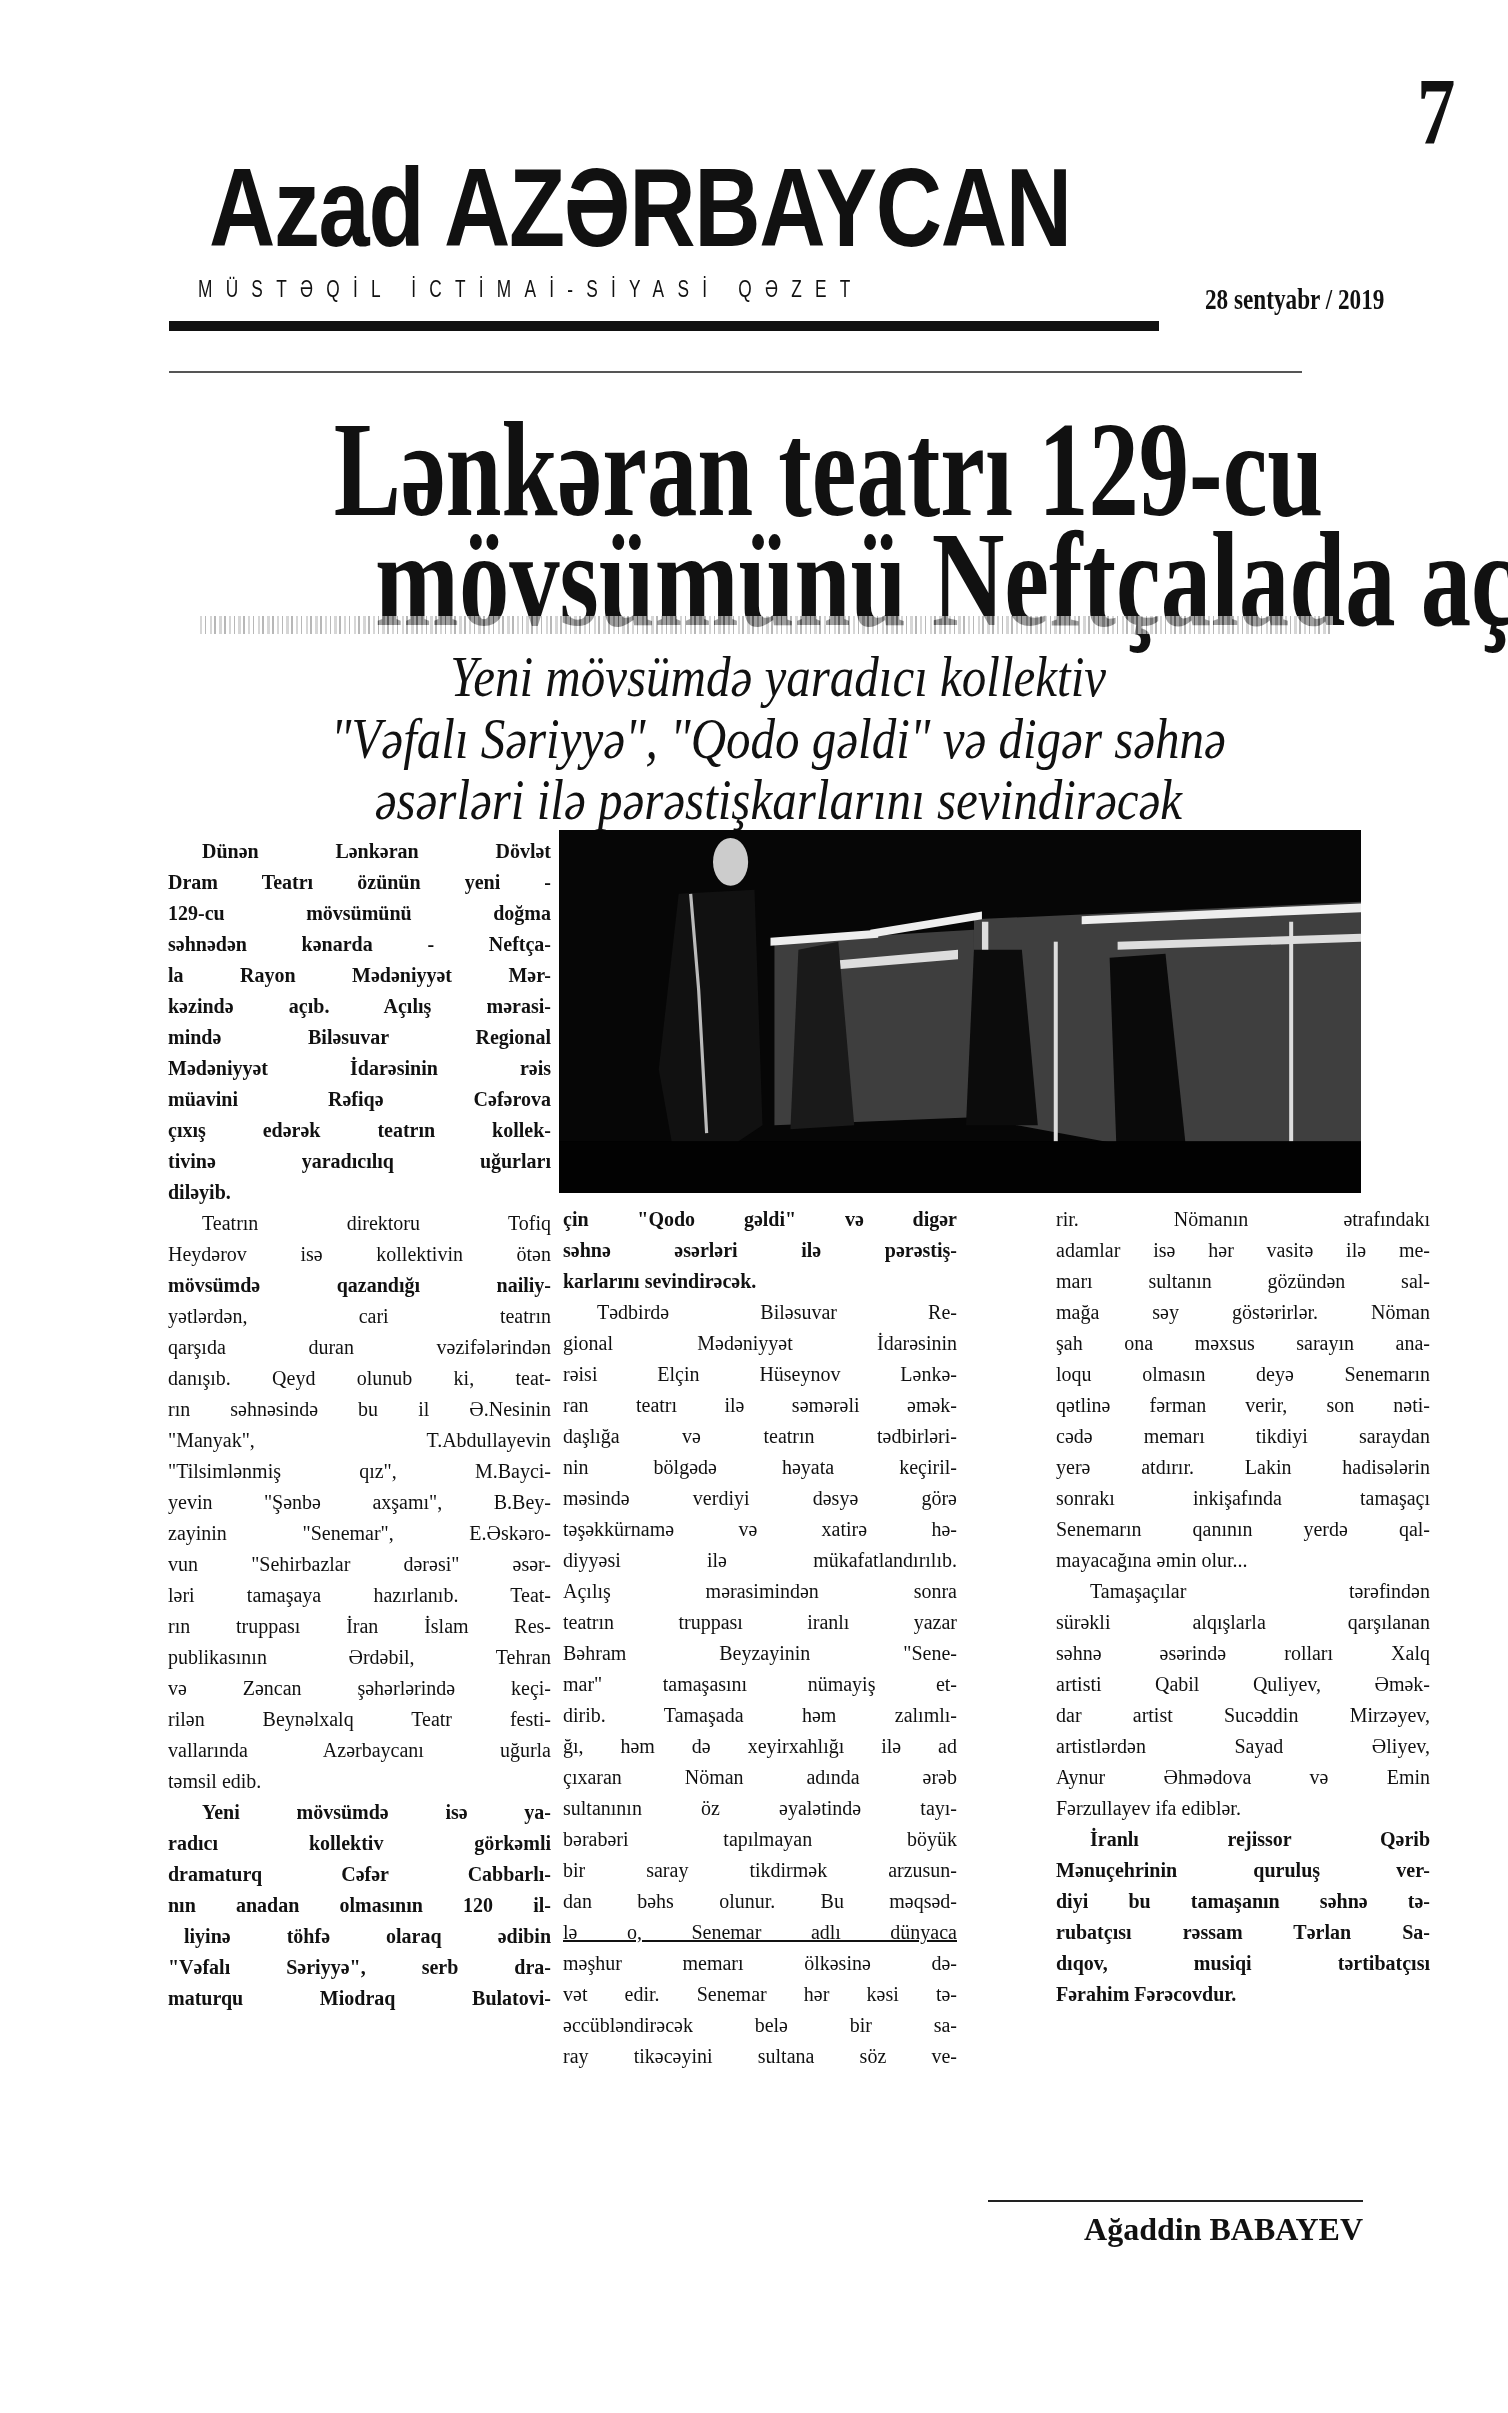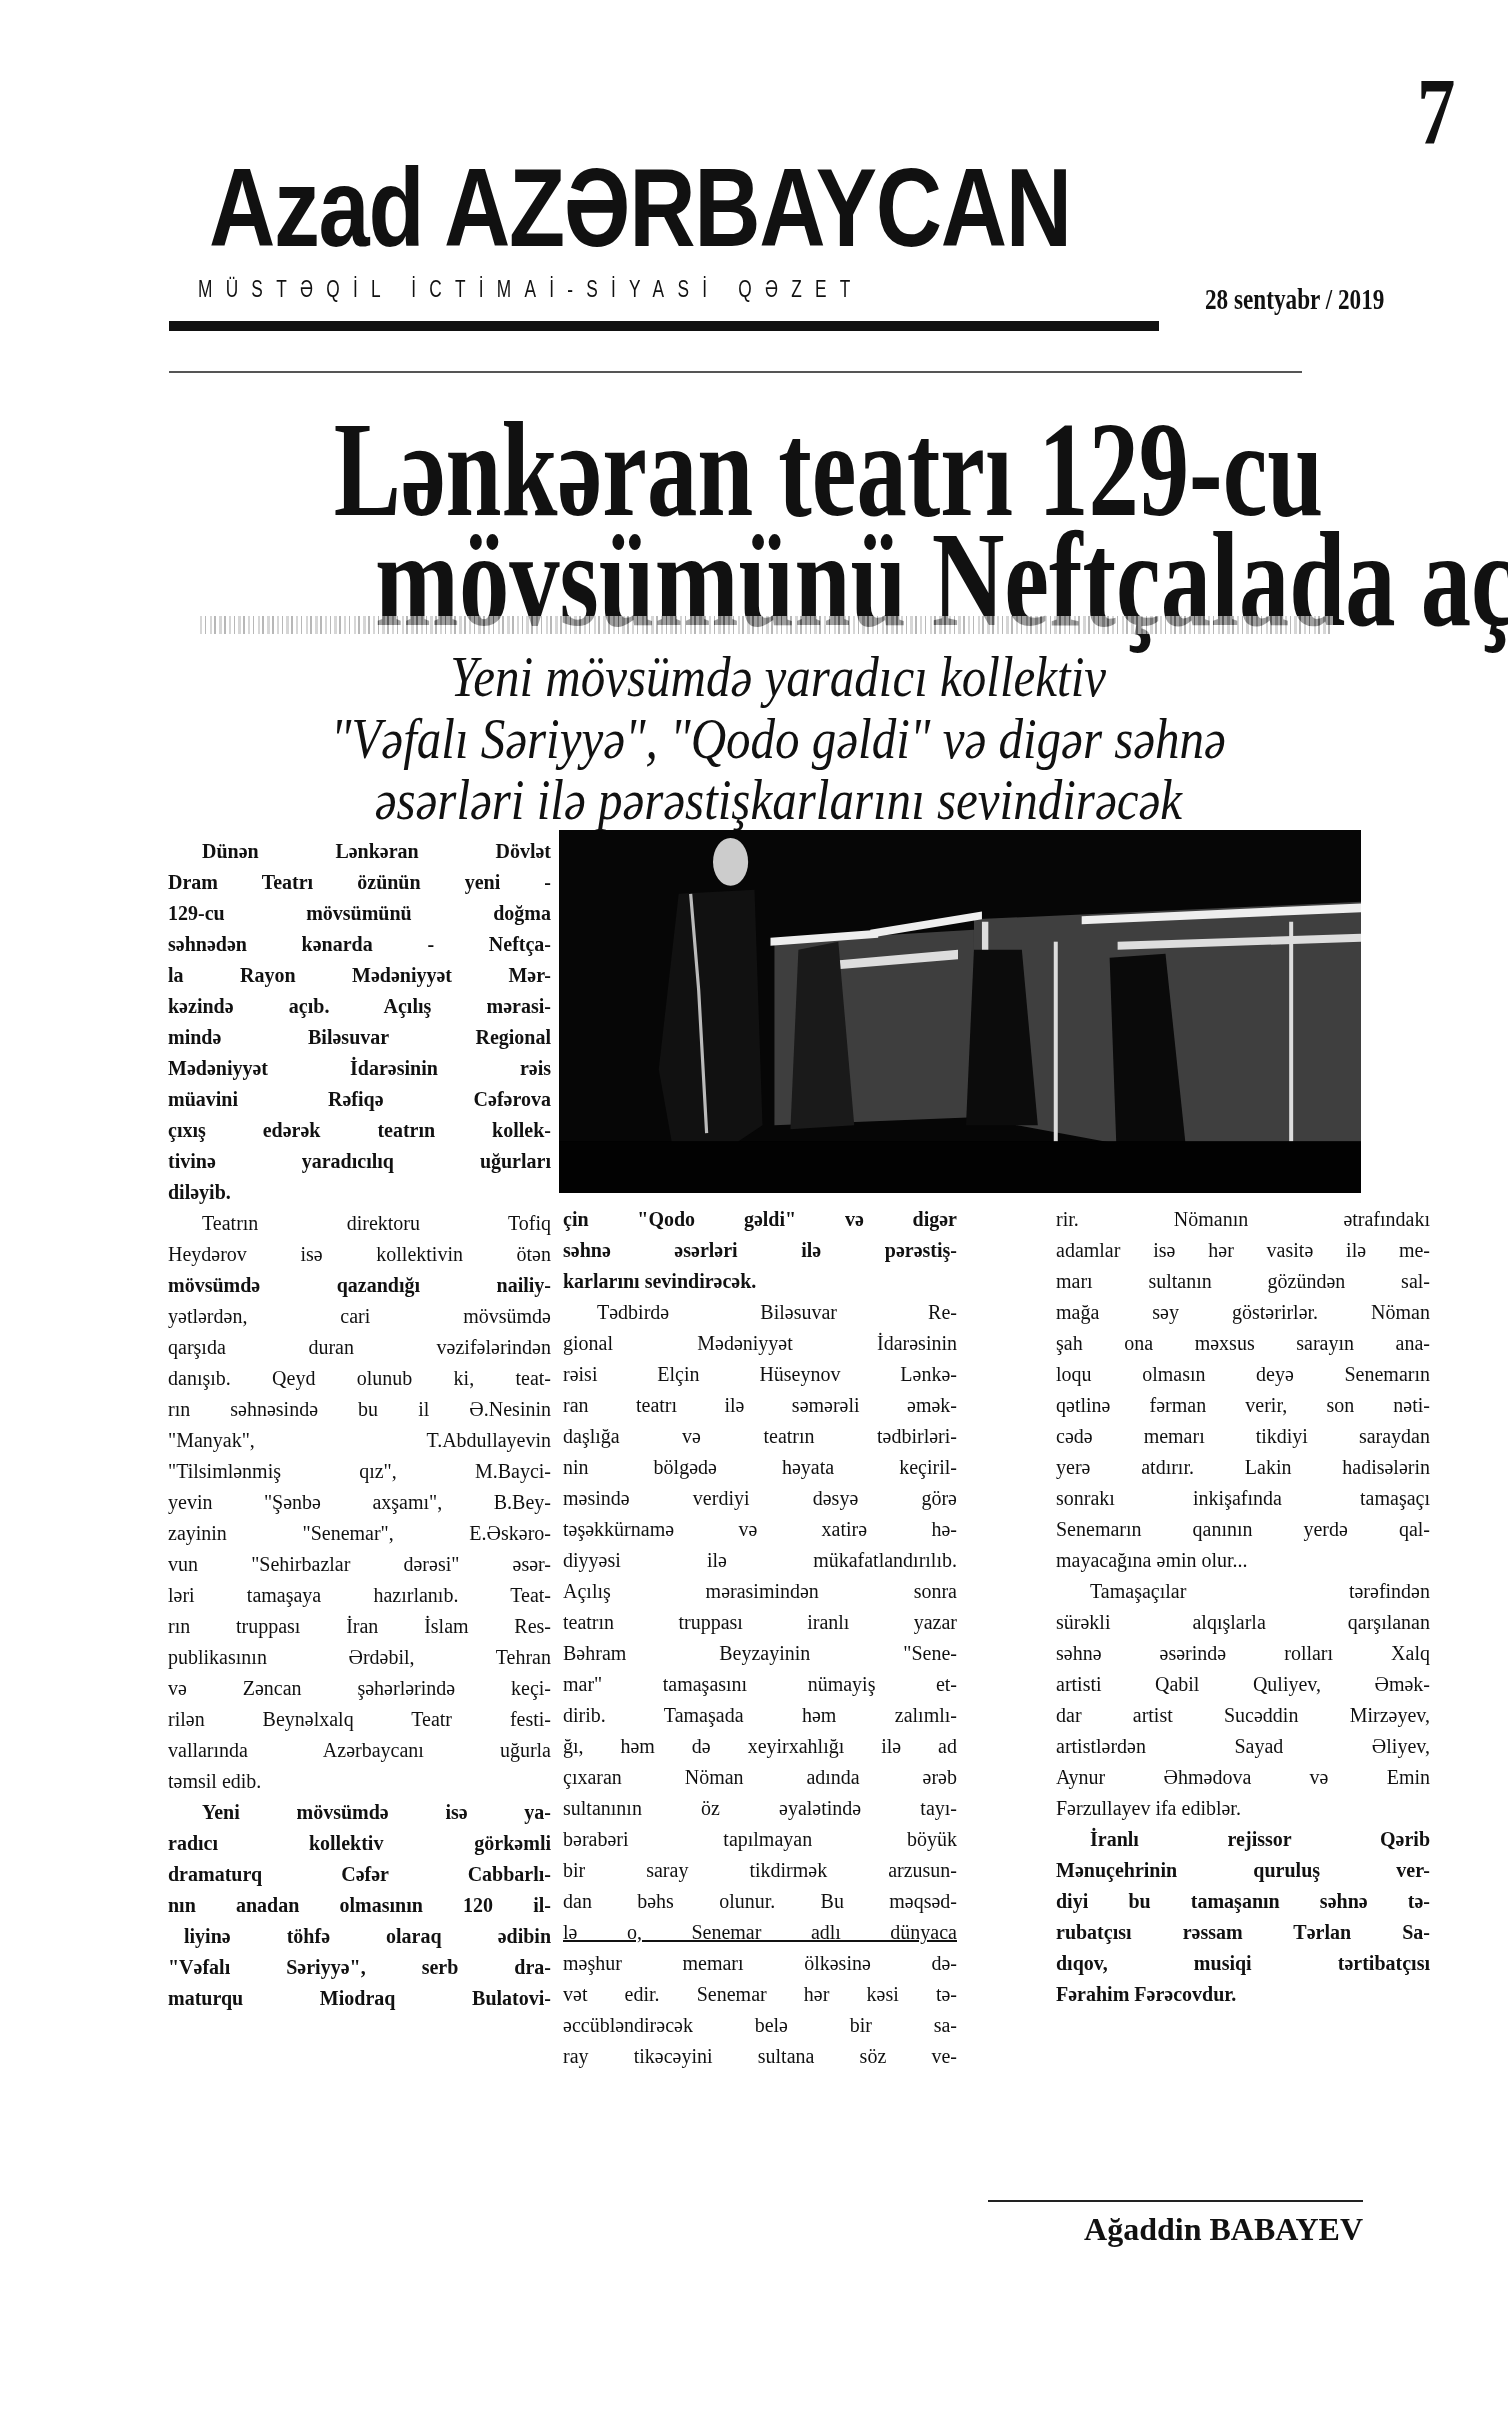--- a/index.html
+++ b/index.html
@@ -86,21 +86,21 @@
     <span class="ln b" style="display: block;"><span style="white-space: nowrap; word-spacing: 0px;">kəzində açıb. Açılış mərasi-</span></span>
     <span class="ln b" style="display: block;"><span style="white-space: nowrap; word-spacing: 0px;">mində Biləsuvar Regional</span></span>
     <span class="ln b" style="display: block;"><span style="white-space: nowrap; word-spacing: 0px;">Mədəniyyət İdarəsinin rəis</span></span>
     <span class="ln b" style="display: block;"><span style="white-space: nowrap; word-spacing: 0px;">müavini Rəfiqə Cəfərova</span></span>
     <span class="ln b" style="display: block;"><span style="white-space: nowrap; word-spacing: 0px;">çıxış edərək teatrın kollek-</span></span>
     <span class="ln b" style="display: block;"><span style="white-space: nowrap; word-spacing: 0px;">tivinə yaradıcılıq uğurları</span></span>
     <span class="ln b last">diləyib.</span>
     <span class="ln ind" style="display: block;"><span style="white-space: nowrap; word-spacing: 0px;">Teatrın direktoru Tofiq</span></span>
     <span class="ln" style="display: block;"><span style="white-space: nowrap; word-spacing: 0px;">Heydərov isə kollektivin ötən</span></span>
     <span class="ln" style="display: block;"><span style="white-space: nowrap; word-spacing: 0px; font-weight: bold;">mövsümdə qazandığı nailiy-</span></span>
-    <span class="ln" style="display: block;"><span style="white-space: nowrap; word-spacing: 0px;">yətlərdən, cari mövsümdə</span></span>
+    <span class="ln" style="display: block;"><span style="white-space: nowrap; word-spacing: 0px;">yətlərdən, cari teatrın</span></span>
     <span class="ln" style="display: block;"><span style="white-space: nowrap; word-spacing: 0px;">qarşıda duran vəzifələrindən</span></span>
     <span class="ln" style="display: block;"><span style="white-space: nowrap; word-spacing: 0px;">danışıb. Qeyd olunub ki, teat-</span></span>
     <span class="ln" style="display: block;"><span style="white-space: nowrap; word-spacing: 0px;">rın səhnəsində bu il Ə.Nesinin</span></span>
     <span class="ln" style="display: block;"><span style="white-space: nowrap; word-spacing: 0px;">"Manyak", T.Abdullayevin</span></span>
     <span class="ln" style="display: block;"><span style="white-space: nowrap; word-spacing: 0px;">"Tilsimlənmiş qız", M.Bayci-</span></span>
     <span class="ln" style="display: block;"><span style="white-space: nowrap; word-spacing: 0px;">yevin "Şənbə axşamı", B.Bey-</span></span>
     <span class="ln" style="display: block;"><span style="white-space: nowrap; word-spacing: 0px;">zayinin "Senemar", E.Əskəro-</span></span>
     <span class="ln" style="display: block;"><span style="white-space: nowrap; word-spacing: 0px;">vun "Sehirbazlar dərəsi" əsər-</span></span>
     <span class="ln" style="display: block;"><span style="white-space: nowrap; word-spacing: 0px;">ləri tamaşaya hazırlanıb. Teat-</span></span>
     <span class="ln" style="display: block;"><span style="white-space: nowrap; word-spacing: 0px;">rın truppası İran İslam Res-</span></span>

